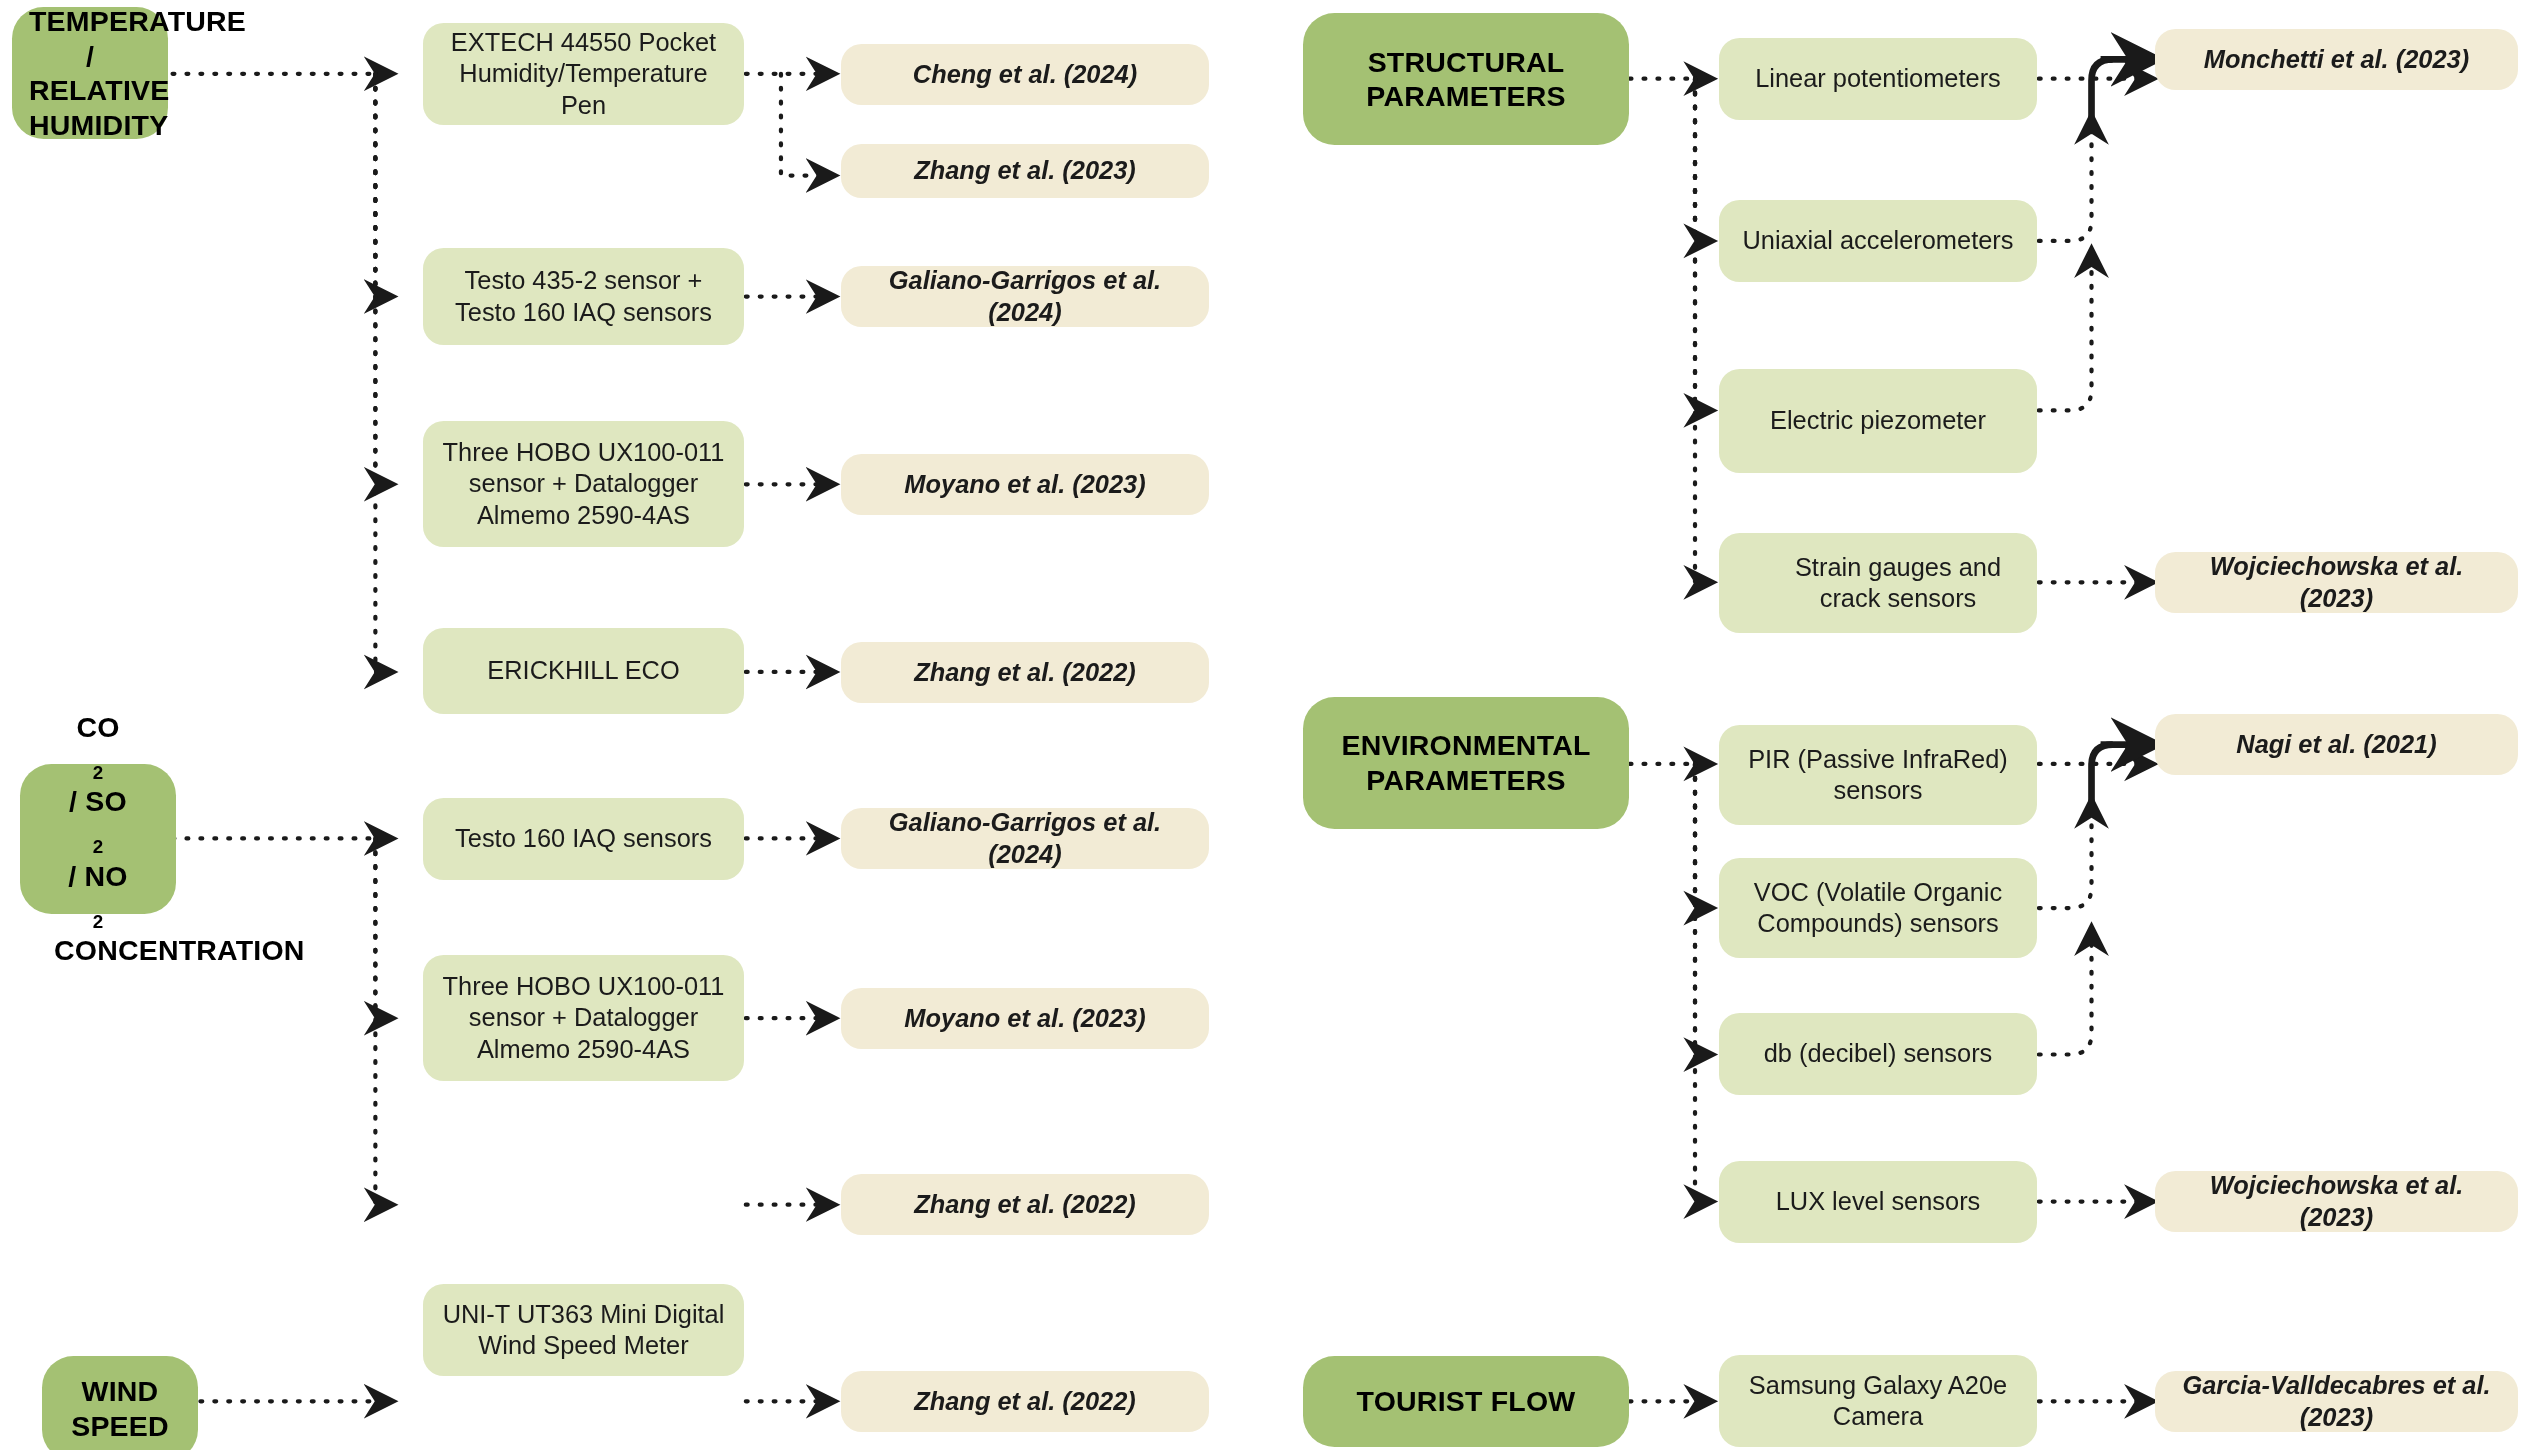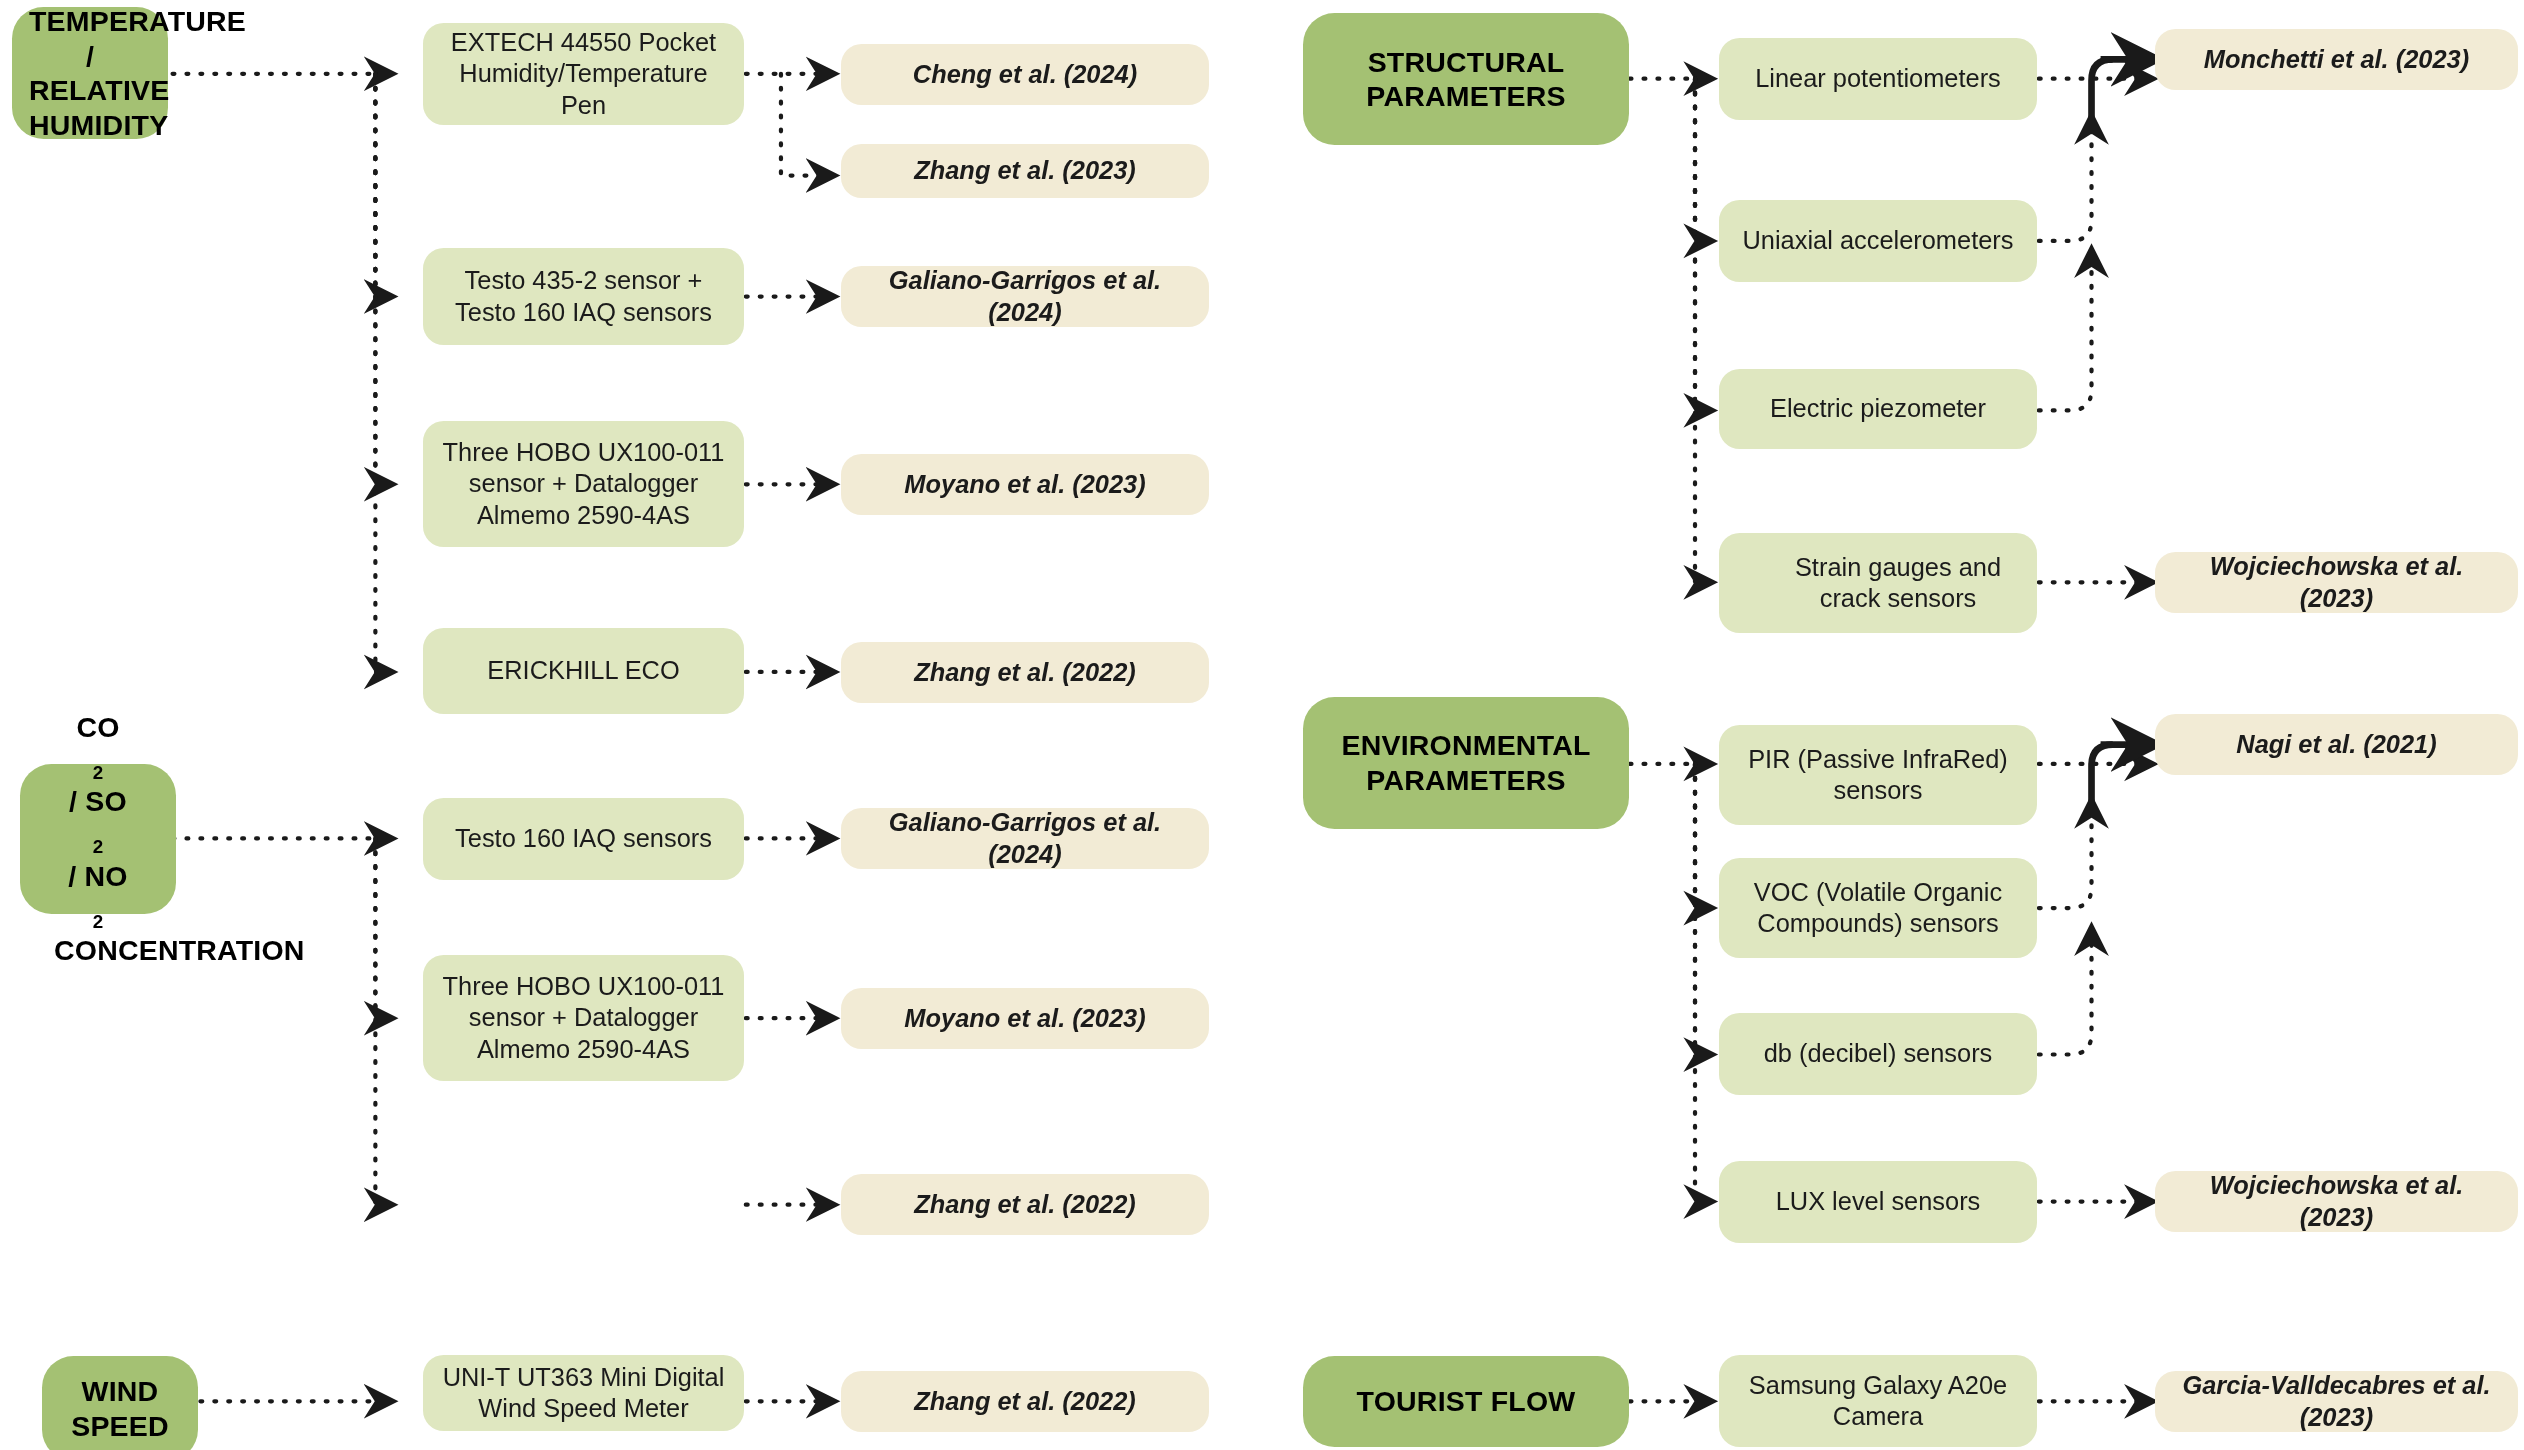--- a/index.html
+++ b/index.html
@@ -143,21 +143,21 @@
     <span>Moyano et al. (2023)</span>
   </div>
 
   <div class="node ref" style="left:841px;top:1174px;width:368px;height:61px;">
     <span>Zhang et al. (2022)</span>
   </div>
 
   <div class="node cat" style="left:12px;top:1356px;width:156px;height:105px;margin-left:30px;">
     <span>WIND SPEED</span>
   </div>
-  <div class="node sensor" style="left:423px;top:1355px;width:321px;height:76px;text-align:center;">
+  <div class="node sensor" style="left:423px;top:1284px;width:321px;height:92px;text-align:center;">
     <span>UNI-T UT363 Mini Digital Wind Speed Meter</span>
   </div>
   <div class="node ref" style="left:841px;top:1371px;width:368px;height:61px;">
     <span>Zhang et al. (2022)</span>
   </div>
 
   <div class="node cat" style="left:1303px;top:13.3px;width:326px;height:132px;">
     <span>STRUCTURAL PARAMETERS</span>
   </div>
 
@@ -165,21 +165,21 @@
     <span>Linear potentiometers</span>
   </div>
   <div class="node ref" style="left:2155px;top:29px;width:363px;height:61px;">
     <span>Monchetti et al. (2023)</span>
   </div>
 
   <div class="node sensor" style="left:1719px;top:200px;width:318px;height:82px;">
     <span>Uniaxial accelerometers</span>
   </div>
 
-  <div class="node sensor" style="left:1719px;top:369px;width:318px;height:80px;">
+  <div class="node sensor" style="left:1719px;top:369px;width:318px;height:104px;">
     <span>Electric piezometer</span>
   </div>
 
   <div class="node sensor" style="left:1719px;top:533px;width:318px;height:100px;padding-left:40px;">
     <span>Strain gauges and crack sensors</span>
   </div>
   <div class="node ref" style="left:2155px;top:552px;width:363px;height:61px;">
     <span>Wojciechowska et al. (2023)</span>
   </div>
 

